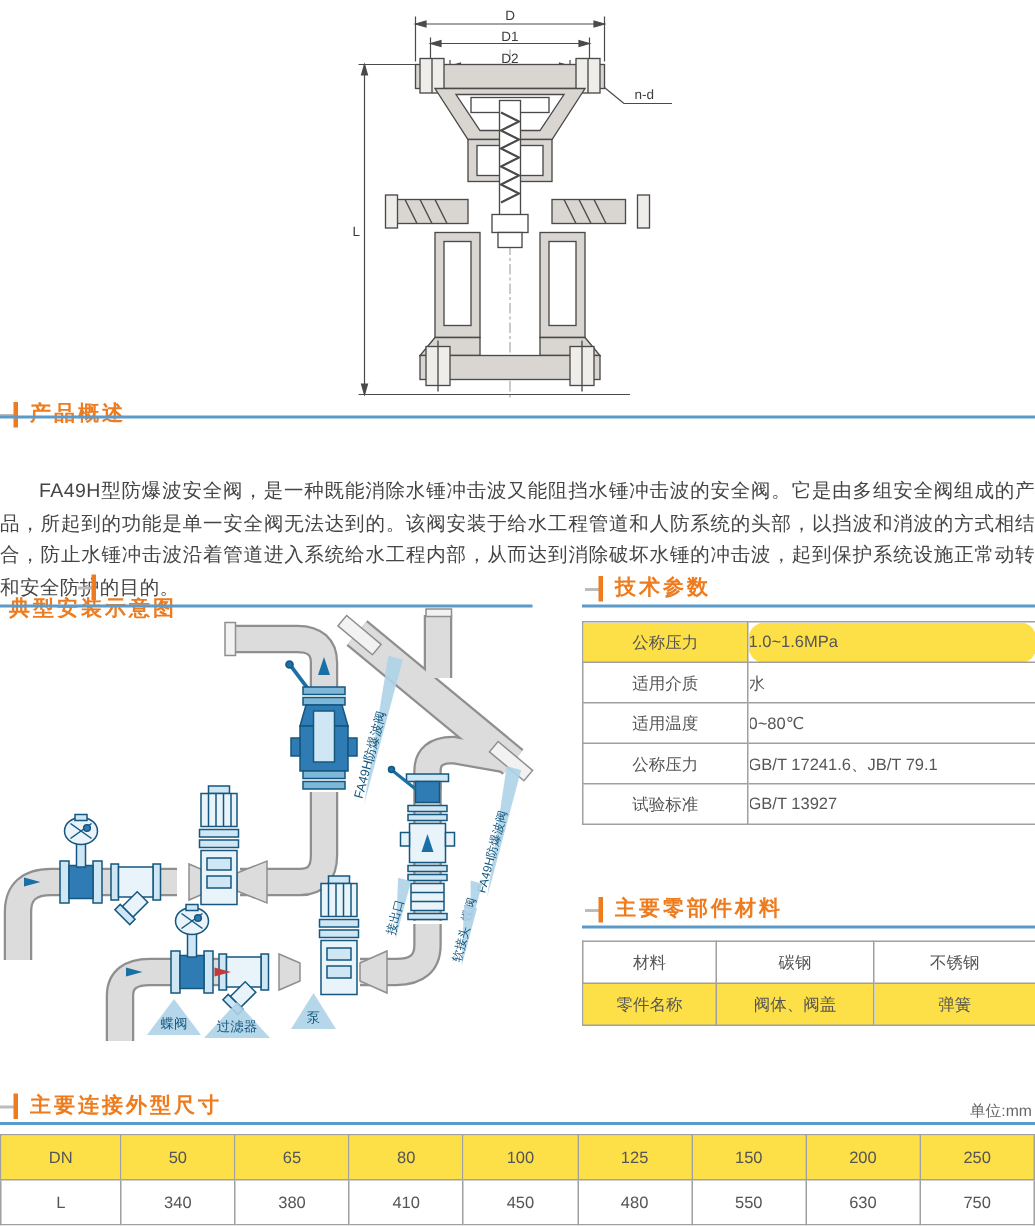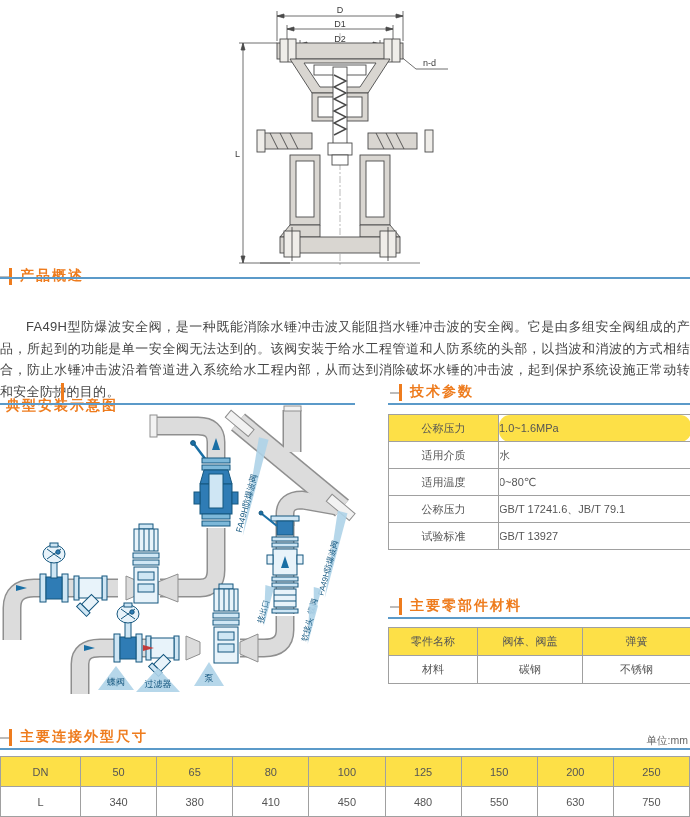--- a/index.html
+++ b/index.html
@@ -354,28 +354,28 @@
 </div>
 <div class="sec-rule" style="left:388px;top:617px;width:302px;"></div>
 <table class="dt" id="mat-table" style="left:388px;top:627px;width:302px;">
   <colgroup>
       <col style="width:89px">
       <col style="width:105px">
       <col style="width:108px">
     </colgroup>
   <tbody>
       <tr>
+    <td>材料</td>
+    <td>碳钢</td>
+    <td>不锈钢</td>
+  </tr>
+  <tr>
     <td class="grey">零件名称</td>
     <td class="grey">阀体、阀盖</td>
     <td class="grey">弹簧</td>
-  </tr>
-  <tr>
-    <td>材料</td>
-    <td>碳钢</td>
-    <td>不锈钢</td>
   </tr>
 </tbody>
   </table>
 
 <div class="sec-header" style="left:0;top:728px;">
   <span class="sec-icon"></span>
   <span class="sec-title">主要连接外型尺寸</span>
 </div>
 <div id="unit-label">单位:mm</div>
 <div class="sec-rule" style="left:0;top:748px;width:690px;"></div>

